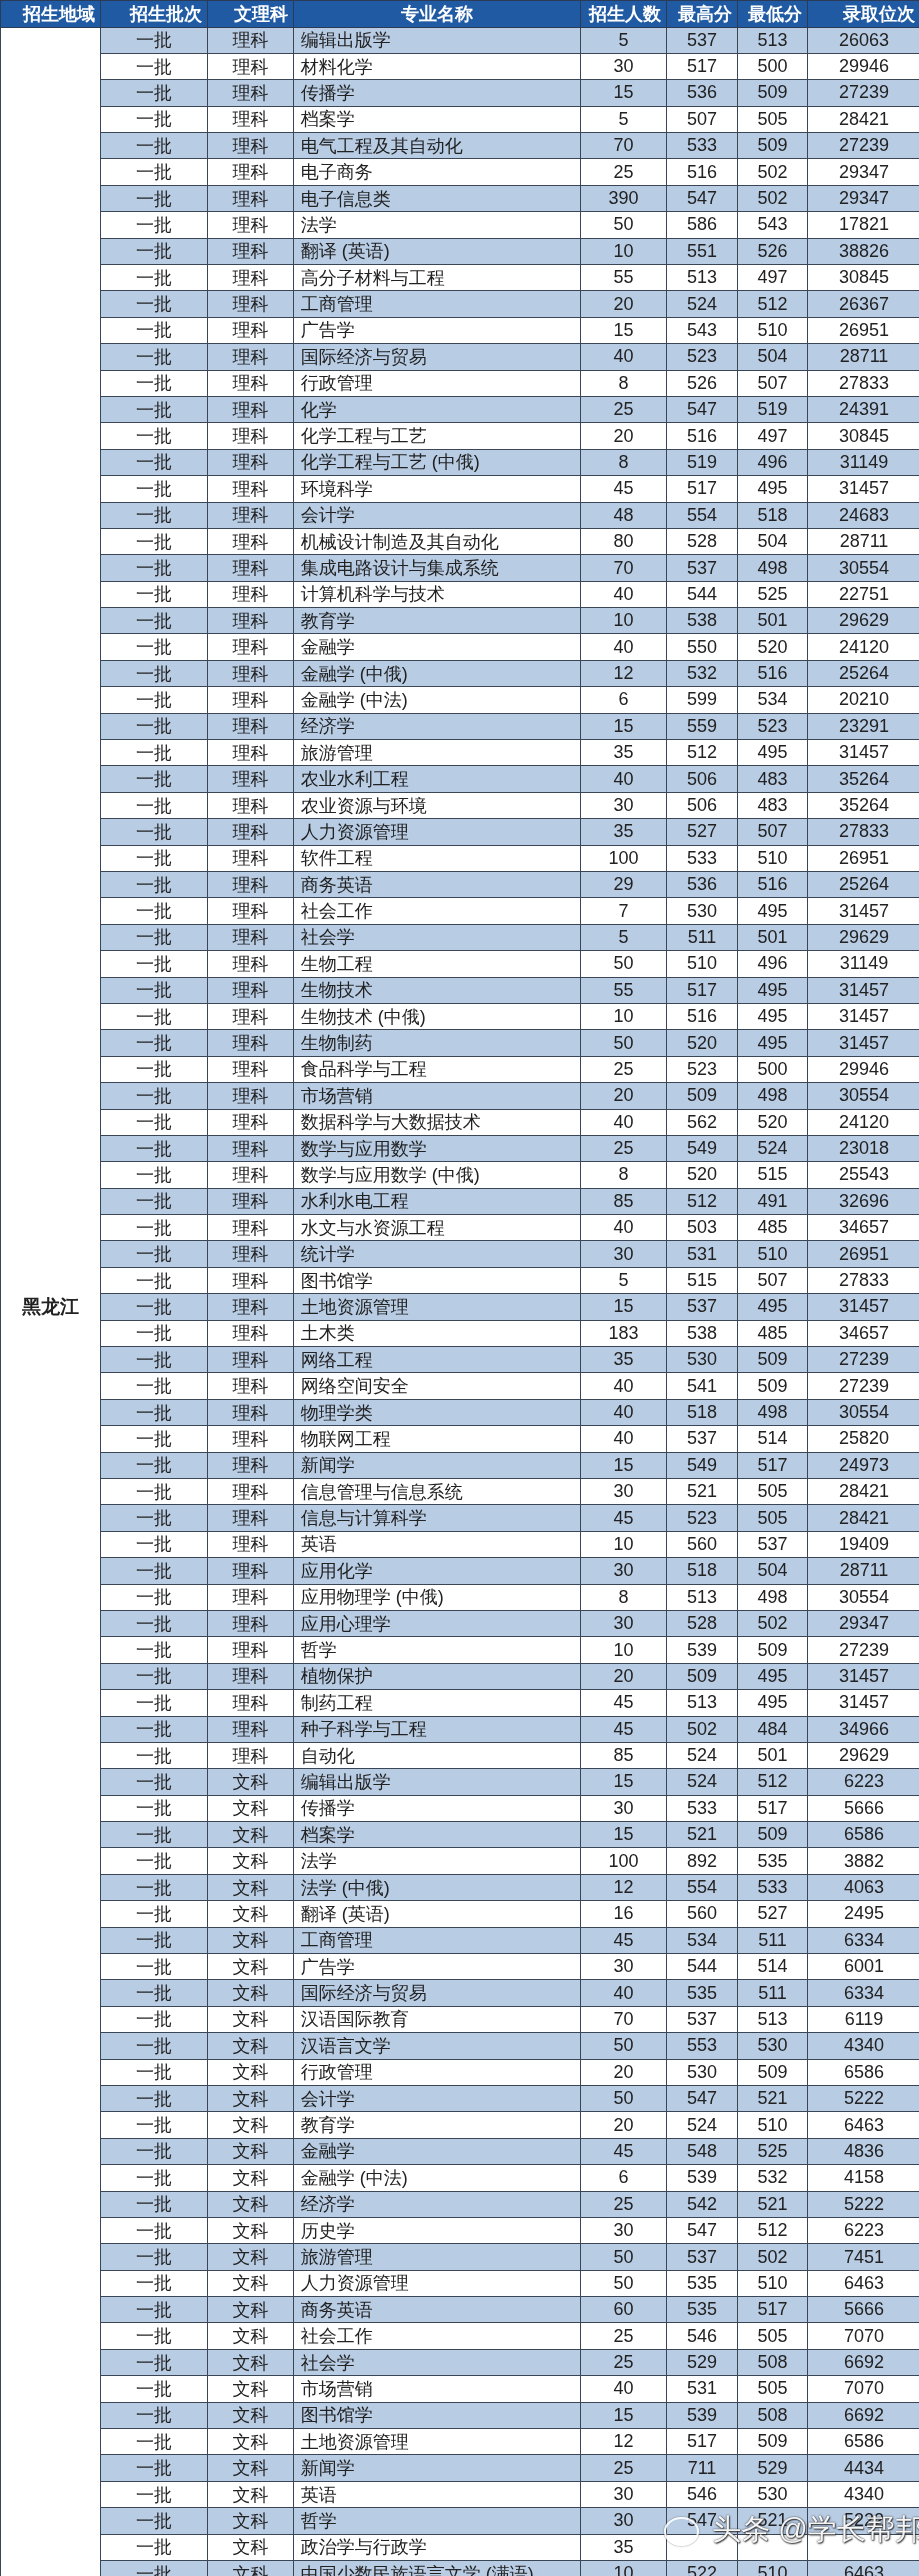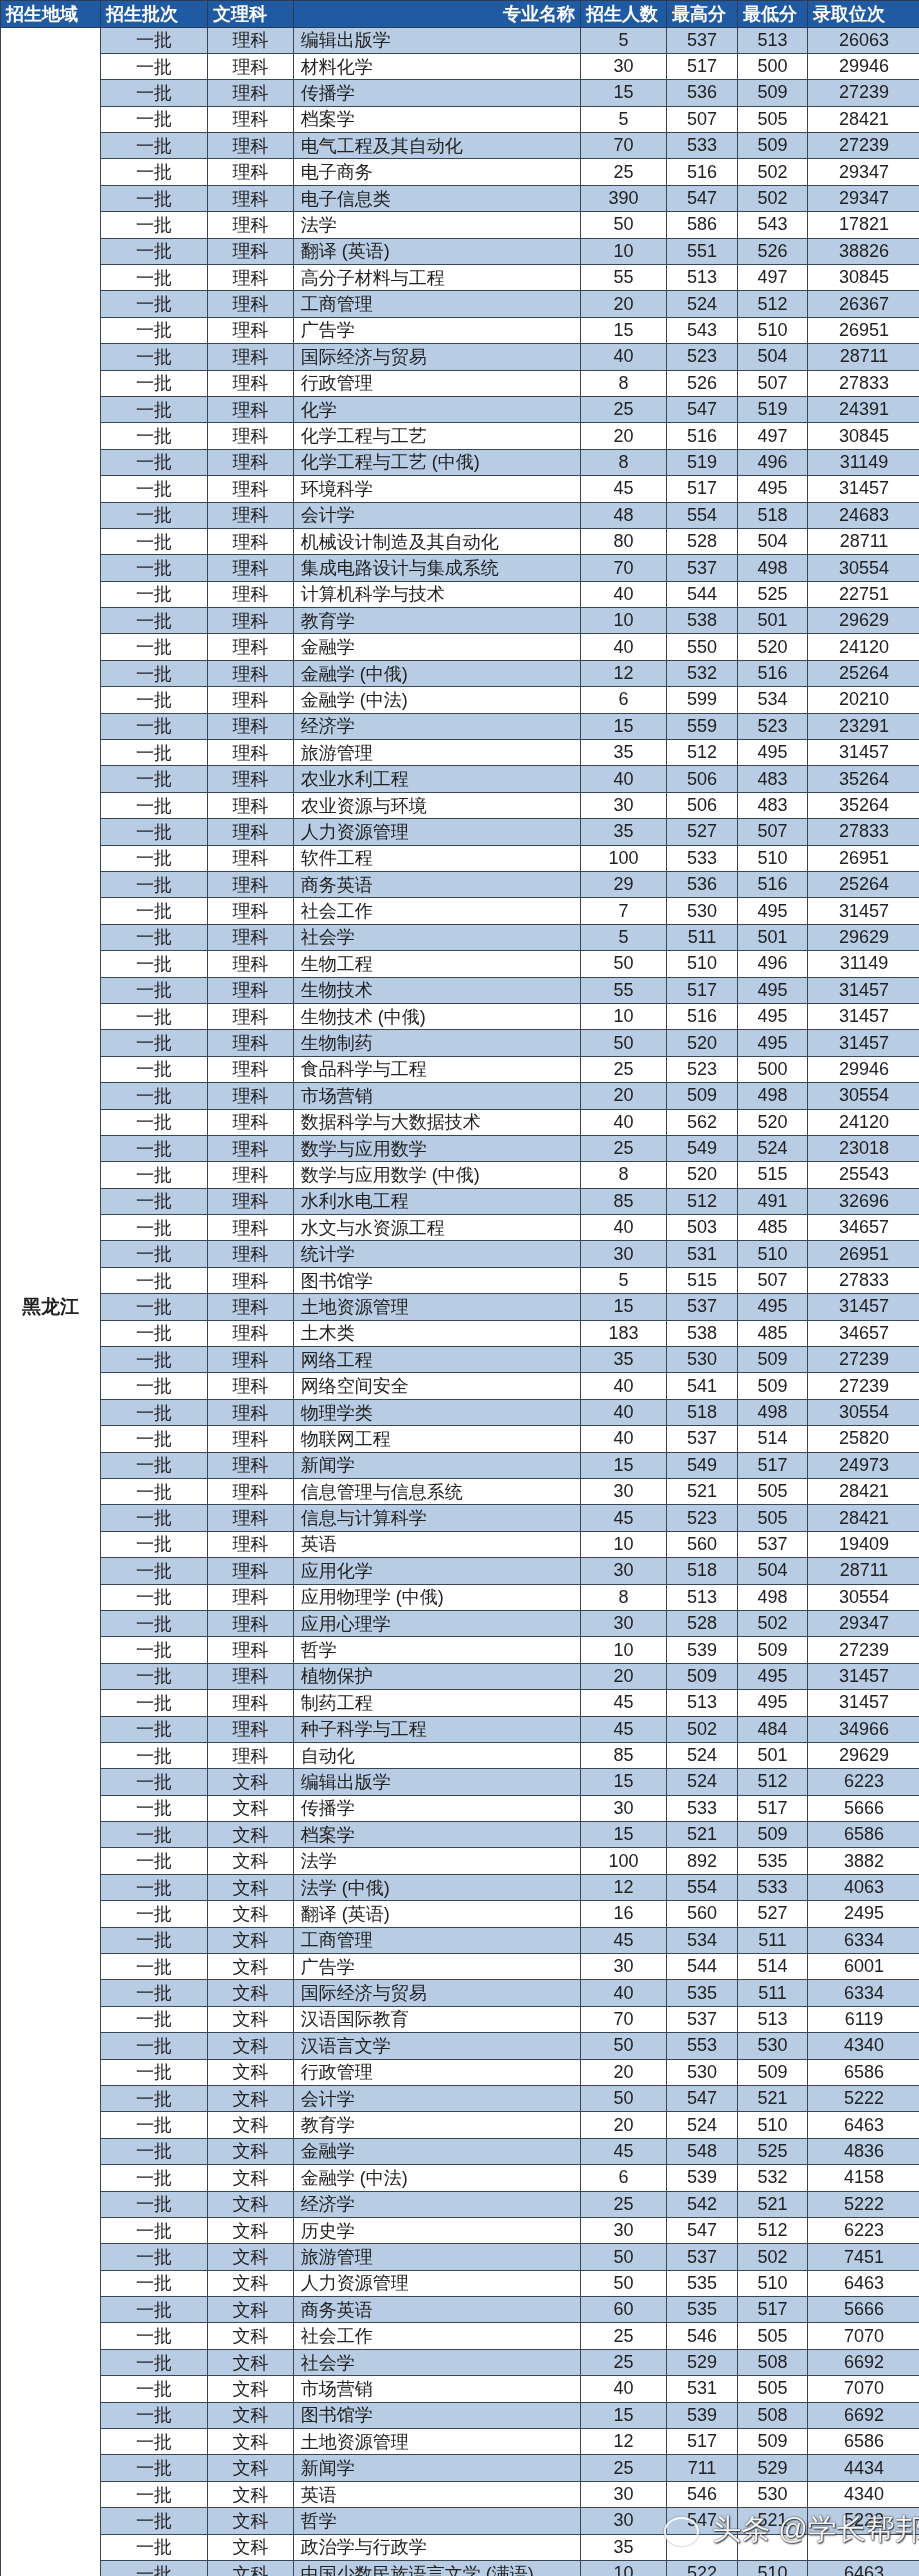--- a/index.html
+++ b/index.html
@@ -2,23 +2,23 @@
 <html style="font-size:13.6px"><head>
 <meta charset="utf-8">
 <style>
   html, body { margin: 0; padding: 0; background: #ffffff; }
   body { width: 919px; height: 2576px; overflow: hidden; font-family: "Liberation Sans", "DejaVu Sans", sans-serif; }
   table { border-collapse: collapse; width: 919px; table-layout: fixed; }
   col.c1 { width: 100px; } col.c2 { width: 107px; } col.c3 { width: 86px; } col.c4 { width: 287px; }
   col.c5 { width: 86px; } col.c6 { width: 71px; } col.c7 { width: 70px; } col.c8 { width: 113px; }
   thead th {
     background: #1f5aa3; color: #ffffff; font-weight: bold; font-size: 18px;
-    height: 25.5px; padding: 0 5.1px; border: 0.9px solid #2b3a55; text-align: left; white-space: nowrap;
+    height: 25.5px; padding: 0 5.1px; border: 0.9px solid #2b3a55; text-align: right; white-space: nowrap;
   }
-  thead th.left { text-align: right; }
+  thead th.left { text-align: center; }
   tbody td {
     height: 25.4px; padding: 0 5.1px; font-size: 18px; color: #222; border: 0.9px solid #3a4556;
     text-align: center; white-space: nowrap; overflow: hidden;
   }
   tbody tr:nth-child(odd) td.z { background: #b8cce4; }
   tbody tr:nth-child(even) td.z { background: #ffffff; }
   td.left { text-align: left; padding-left: 6.8px; }
   td.region { background: #ffffff; font-weight: bold; font-size: 19px; vertical-align: middle; border-top: none; }
   .watermark {
     position: absolute; left: 664px; top: 2510px; font-size: 29px; color: rgba(255,255,255,0.95);

